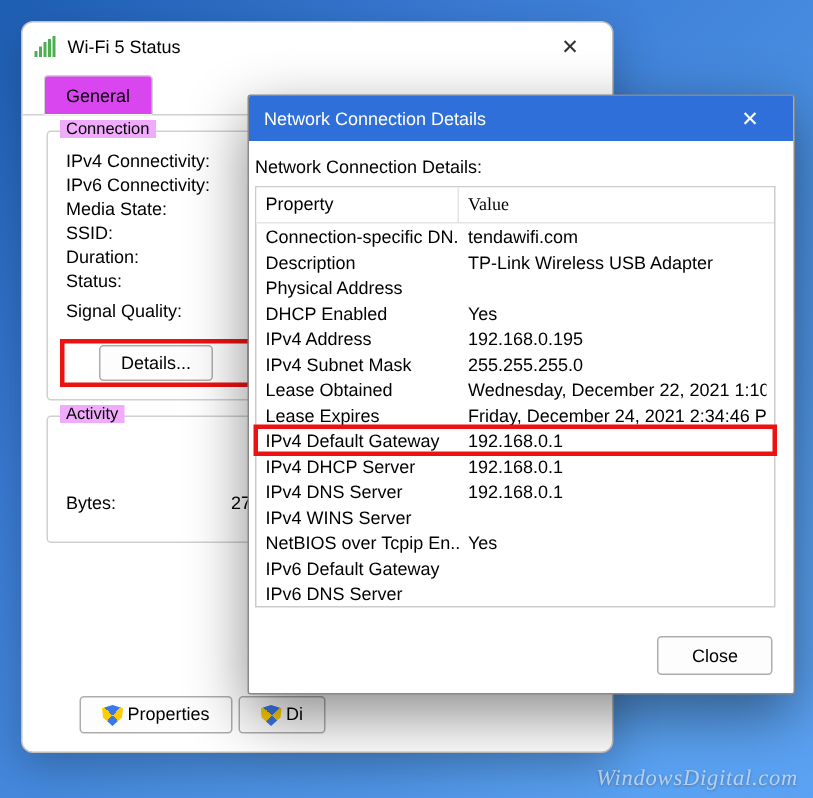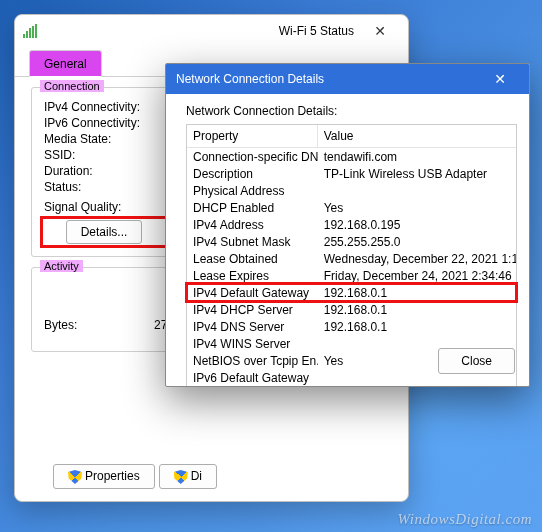--- a/index.html
+++ b/index.html
@@ -34,21 +34,21 @@
     box-shadow: 0 10px 30px rgba(0,0,0,0.25);
     overflow: hidden;
   }
   .titlebar {
     display: flex;
     align-items: center;
     height: 32px;
     padding: 0 8px;
     gap: 6px;
   }
-  .titlebar .title { flex: 1; color: #000; font-size: 12px; text-align: right; }
+  .titlebar .title { flex: 1; color: #000; font-size: 12px; }
   .titlebar .close {
     width: 40px; height: 28px;
     display: flex; align-items: center; justify-content: center;
     color: #333;
     font-size: 14px;
   }
   .signal-icon { width: 16px; height: 14px; position: relative; }
   .signal-icon span {
     display: inline-block;
     position: absolute;
@@ -95,21 +95,21 @@
   .kv { display: flex; margin: 2px 0; font-size: 12px; }
   .kv .k { width: 110px; }
   .btn {
     border: 1px solid #adadad;
     background: #fdfdfd;
     border-radius: 3px;
     padding: 4px 14px;
     font-size: 12px;
     cursor: default;
   }
-  .details-wrap { margin-top: 6px; text-align: center; width:120px; }
+  .details-wrap { margin-top: 16px; text-align: center; width:120px; }
   .red-box { outline: 3px solid #e11; outline-offset: 1px; }
   .shield-icon {
     width: 14px; height: 14px;
     display: inline-block;
     vertical-align: middle;
     margin-right: 3px;
     position: relative;
   }
   .shield-icon::before {
     content:"";
@@ -124,21 +124,21 @@
     display: flex;
     gap: 4px;
   }
 
   
   .win-child {
     position: absolute;
     left: 165px;
     top: 63px;
     width: 365px;
-    height: 324px;
+    height: 400px;
     background: #fff;
     border: 1px solid #888;
     border-radius: 2px;
     box-shadow: 0 14px 40px rgba(0,0,0,0.45);
     overflow: hidden;
   }
   .win-child .titlebar2 {
     background: #2e6fd9;
     color: #fff;
     height: 30px;
@@ -146,36 +146,36 @@
     align-items: center;
     padding: 0 10px;
   }
   .titlebar2 .title { flex: 1; font-size: 12px; }
   .titlebar2 .close {
     width: 38px;
     height: 30px;
     display:flex;align-items:center;justify-content:center;
     font-size:14px;
   }
-  .child-body { padding: 10px 12px 50px 20px; }
+  .child-body { padding: 10px 12px 50px 4px; }
   .subtitle { font-size: 12px; margin-bottom: 6px; }
   .detail-table {
     border: 1px solid #ccc;
     font-size: 12px;
   }
   .detail-table .hdr {
     display: flex;
     background: #fff;
     border-bottom: 1px solid #e4e4e4;
   }
   .detail-table .hdr > div {
     padding: 4px 6px;
     border-right: 1px solid #e4e4e4;
   }
-  .detail-table .hdr > div:last-child { border-right: none; }
+  .detail-table .hdr > div:last-child { border-right: none; font-family: Liberation Serif, serif; }
   .detail-table .row { display: flex; }
   .detail-table .row > div {
     padding: 1.5px 6px;
     white-space: nowrap;
     overflow: hidden;
   }
   .col-prop { width: 135px; }
   .col-val { width: 205px; }
   .highlight-row { outline: 3px solid #e11; outline-offset: -1px; }
   .child-footer {

